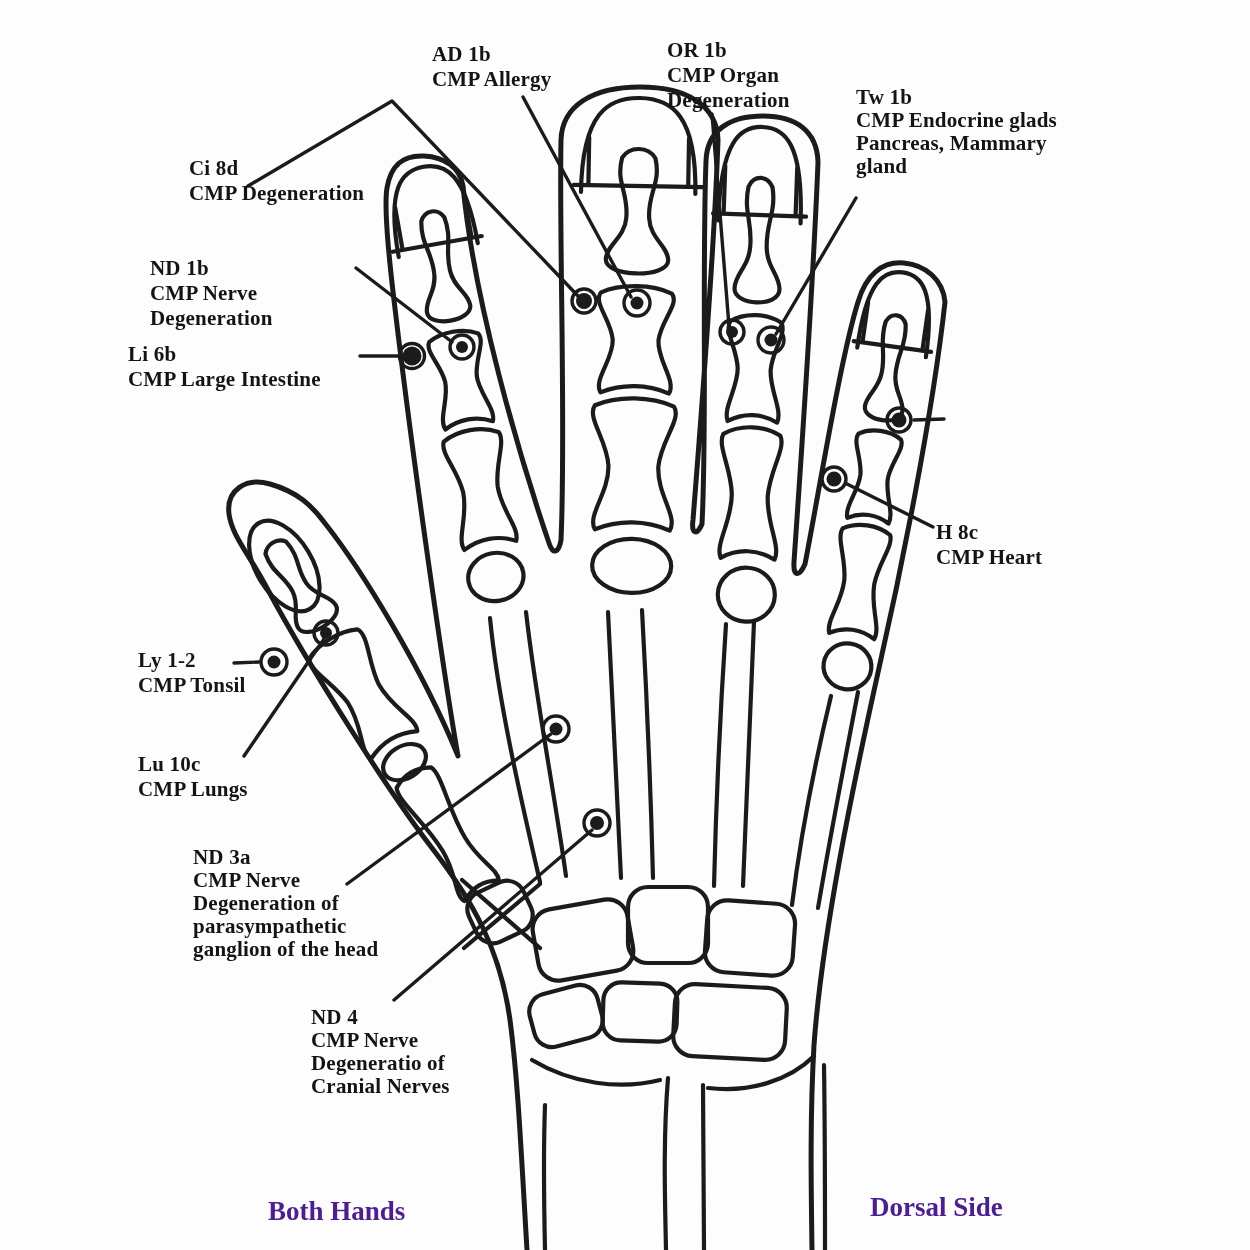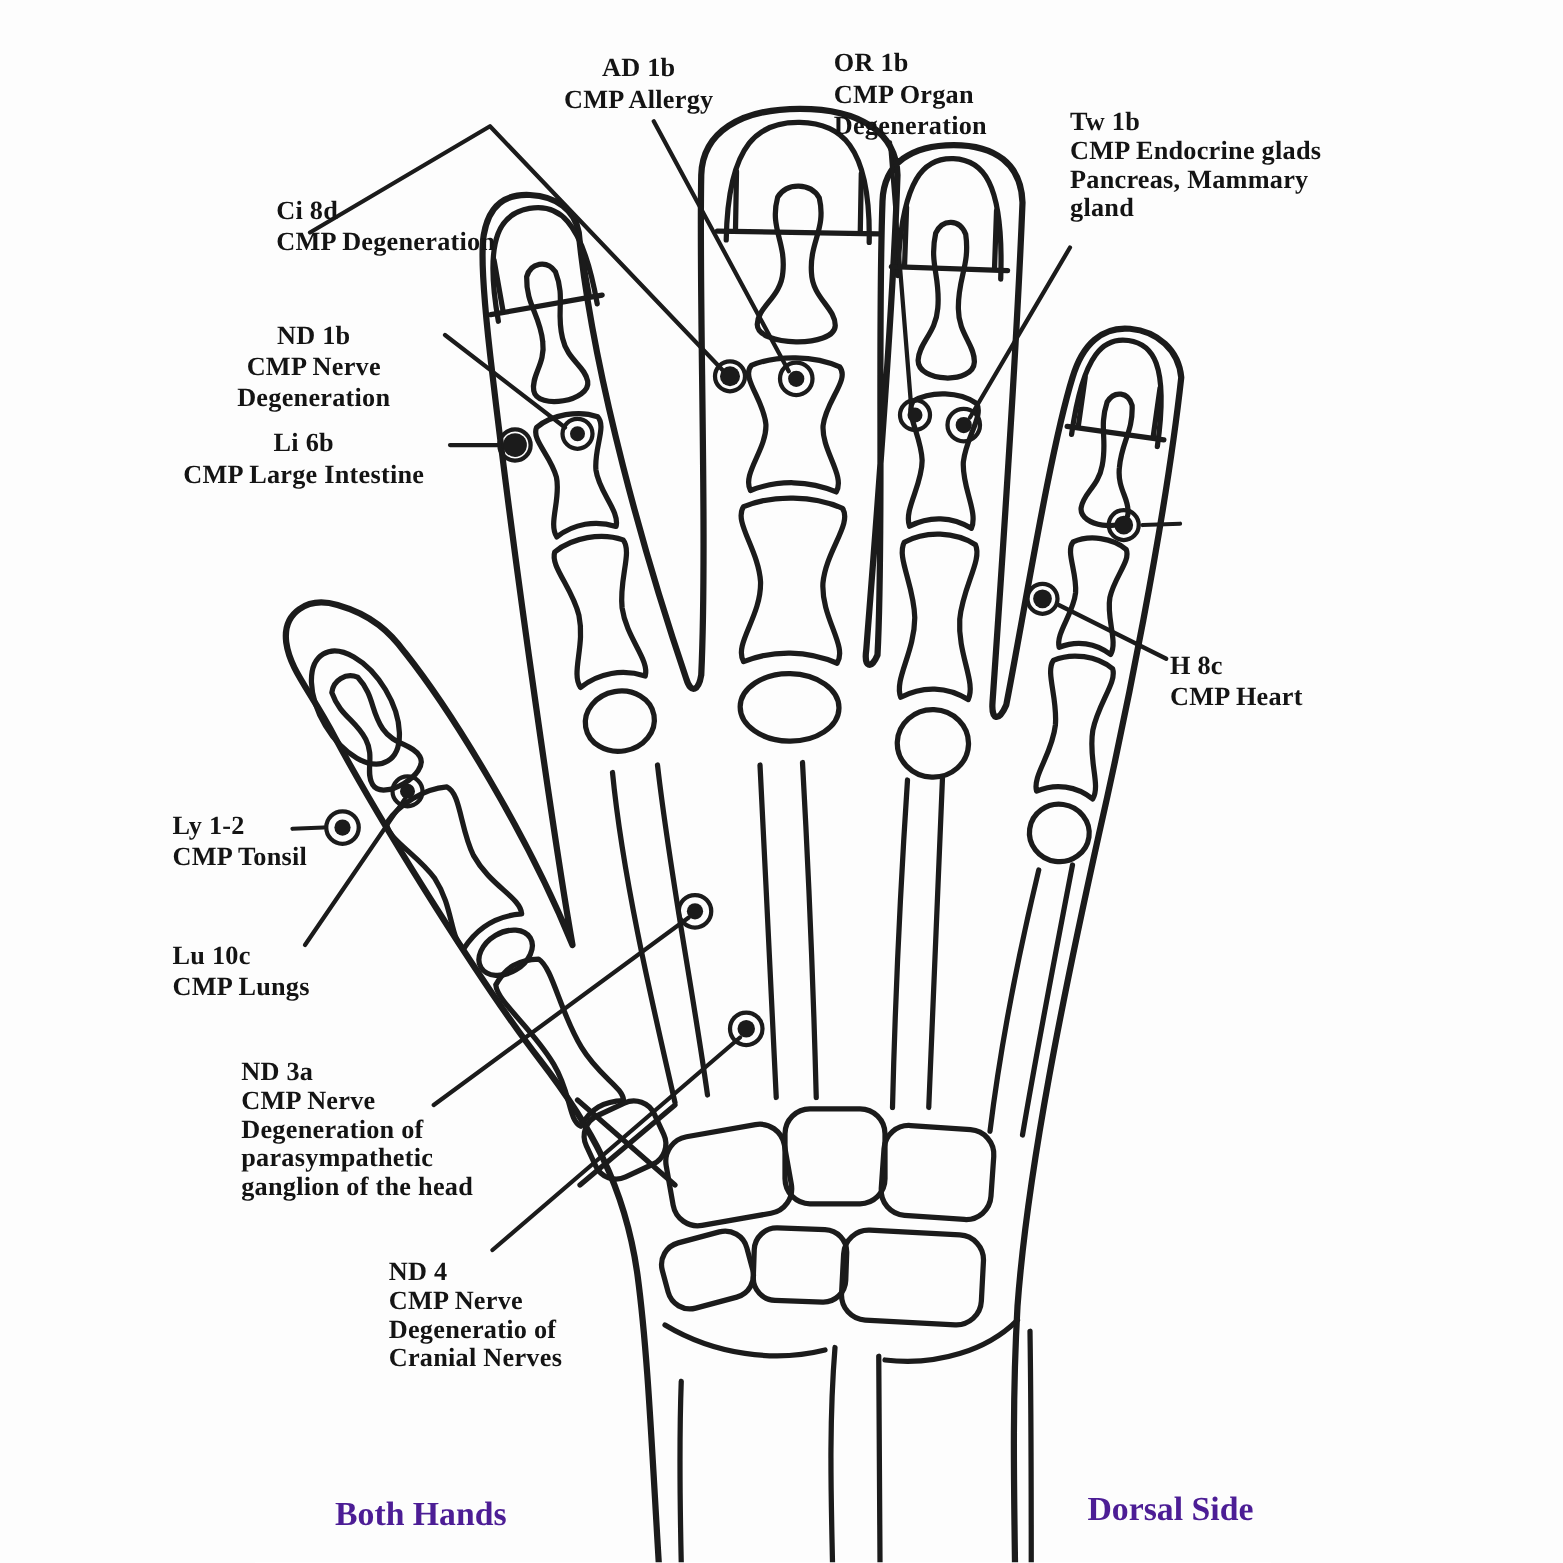--- a/index.html
+++ b/index.html
@@ -21,22 +21,22 @@
     position:absolute;
     font-weight:bold;
     font-size:21px;
     line-height:25px;
     color:#141414;
     letter-spacing:0.2px;
     white-space:nowrap;
   }
   .lbl span{display:block;}
   .lbl span:empty{display:none;}
-  .lbl.center{text-align:center;}
-  .lbl.right{text-align:center;}
+  .lbl.center{}
+  .lbl.right{text-align:left;}
   .lbl.tight{line-height:23px;}
   .footer{
     position:absolute;
     font-weight:bold;
     font-size:27px;
     color:#4c1d95;
   }
 </style>
 </head>
 <body>
@@ -216,21 +216,21 @@
     <span>Degeneration</span>
   </div>
 
   <div class="lbl tight" style="left:856px;top:86px;">
     <span>Tw 1b</span>
     <span>CMP Endocrine glads</span>
     <span>Pancreas, Mammary</span>
     <span>gland</span>
   </div>
 
-  <div class="lbl" style="left:189px;top:156px;margin-left:32px;">
+  <div class="lbl" style="left:189px;top:156px;">
     <span>Ci 8d</span>
     <span>CMP Degeneration</span>
   </div>
 
   <div class="lbl right" style="left:150px;top:256px;width:202px;">
     <span>ND 1b</span>
     <span>CMP Nerve</span>
     <span>Degeneration</span>
   </div>
 

